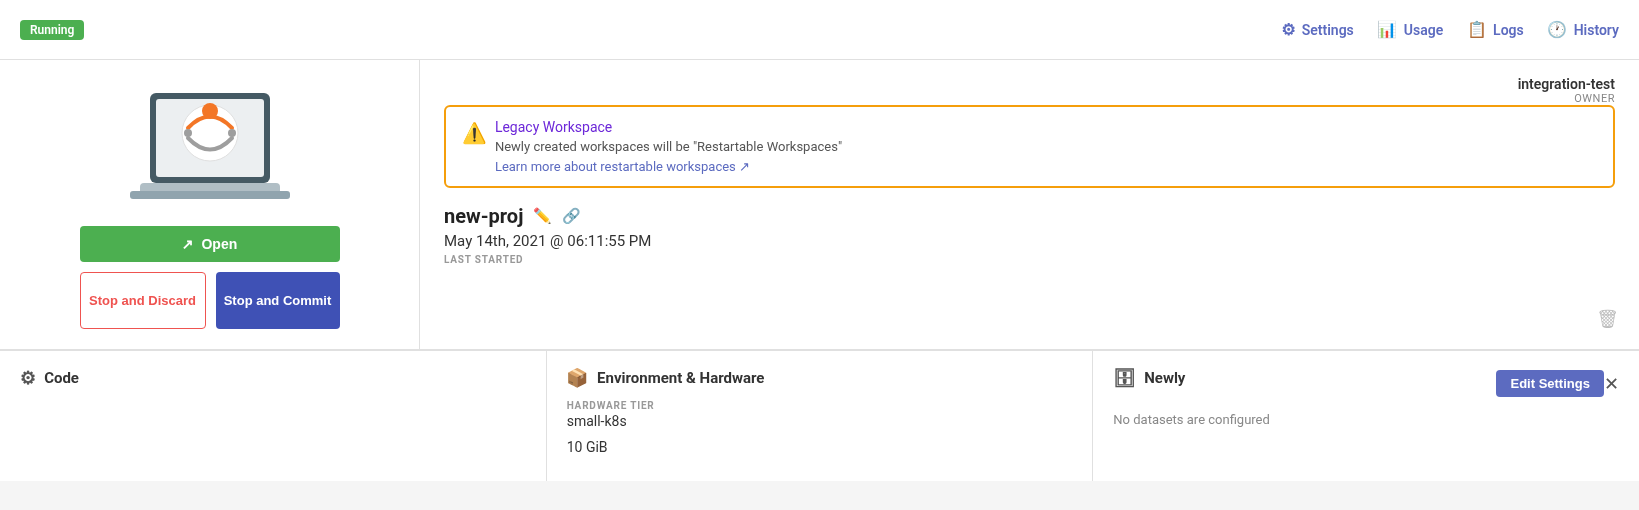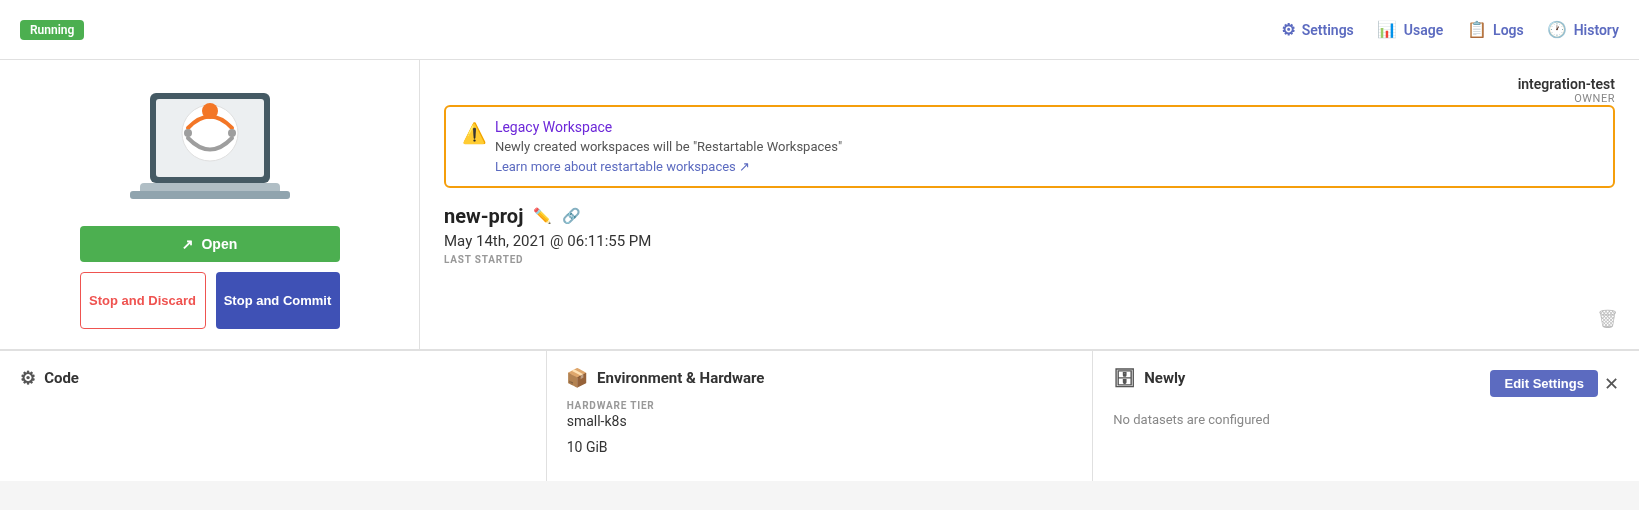--- a/index.html
+++ b/index.html
@@ -218,21 +218,21 @@
 
     .data-panel-header {
       display: flex;
       align-items: center;
       justify-content: space-between;
       margin-bottom: 12px;
     }
     .data-panel-actions {
       display: flex;
       align-items: center;
-      gap: 6px;
+      gap: 0;
       justify-content: center;
     }
 
     .edit-settings-btn {
       background: #5c6bc0;
       color: #fff;
       border: none;
       border-radius: 4px;
       padding: 6px 14px;
       font-size: 13px;

